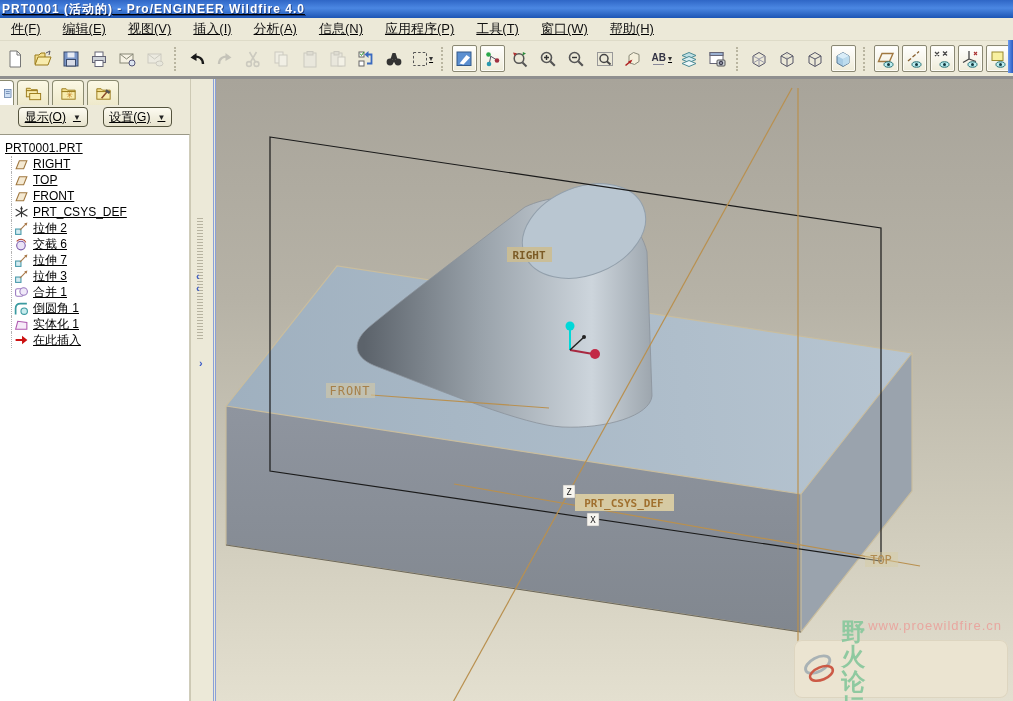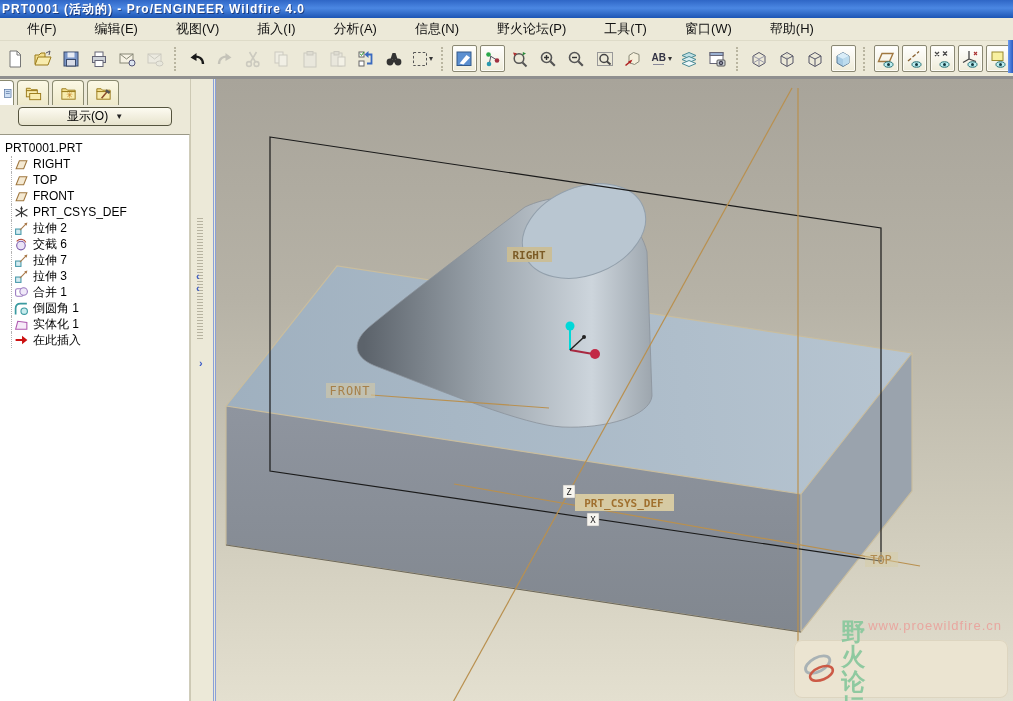--- a/index.html
+++ b/index.html
@@ -1,27 +1,27 @@
 <!DOCTYPE html>
 <html><head>
 <meta charset="utf-8">
 <style>
   html,body{margin:0;padding:0;background:#555;}
   #app{position:relative;width:1013px;height:701px;overflow:hidden;
        font-family:"Liberation Sans","DejaVu Sans",sans-serif;
-       background:#8b5cf6;-webkit-user-select:none;user-select:none;}
+       background:#8b5cf6;-webkit-user-select:none;user-select:none;text-decoration:underline;}
   
   .titlebar{height:18px;background:linear-gradient(180deg,#2f66c6 0%,#4b87e2 45%,#1c55b4 100%);
             display:flex;align-items:center;padding-left:2px;}
   .title-text{color:#fff;font-weight:bold;font-size:12px;letter-spacing:1px;white-space:nowrap;
               text-shadow:1px 1px 0 rgba(0,0,40,.45);}
   
   .menubar{height:22px;background:#ece9d8;display:flex;align-items:center;font-size:13px;
            border-bottom:1px solid #dedbc8;}
-  .menu-item{padding:2px 11px;cursor:default;white-space:nowrap;color:#111;margin-left:16px;}
+  .menu-item{padding:2px 11px;cursor:default;white-space:nowrap;color:#111;}
   
   .toolbar{height:31px;background:#ece9d8;display:flex;align-items:center;padding:2px 2px 2px 2px;
            gap:3px;border-bottom:3px solid #8f8f8f;}
   .tb-btn{width:25px;height:25px;display:flex;align-items:center;justify-content:center;
           border:1px solid transparent;border-radius:2px;position:relative;}
   .tb-btn svg{width:20px;height:20px;display:block;}
   .tb-btn.active{border-color:#8a8874;background:linear-gradient(#ffffff,#efecd9);
                  box-shadow:0 0 0 1px #fdfcf5 inset;}
   .tb-btn.disabled svg{opacity:.38;filter:grayscale(1);}
   .tb-sep{width:2px;height:24px;border-left:2px dotted #b9b5a0;margin:0 4px;}
@@ -31,21 +31,21 @@
   
   .main{display:flex;height:626px;}
   
   .navigator{width:190px;display:flex;flex-direction:column;background:#ece9d8;}
   .nav-tabs{height:26px;display:flex;align-items:flex-end;gap:3px;padding-left:0;}
   .nav-tab{width:30px;height:24px;border:1px solid #8a8a70;border-bottom:none;
            border-radius:4px 4px 0 0;background:linear-gradient(#fbf8e4,#eee9cb);
            display:flex;align-items:center;justify-content:center;}
   .nav-tab svg{width:19px;height:19px;}
   .nav-tab.cut{width:13px;background:#fff;border-left:none;border-radius:0 4px 0 0;}
-  .nav-btns{height:25px;display:flex;gap:15px;padding:2px 18px;flex-direction:column;}
+  .nav-btns{height:25px;display:flex;gap:15px;padding:2px 18px;}
   .nav-btn{flex:1;height:20px;border:1px solid #55543e;border-radius:4px;
            background:linear-gradient(#fdfbf1,#e7e3cd);font-size:12px;color:#000;
            display:flex;align-items:center;justify-content:center;gap:7px;
            font-family:inherit;padding:0;cursor:default;}
   .nav-btn .dd{font-size:8px;color:#222;}
   .tree-wrap{flex:1;background:#fff;border-top:1px solid #9a9886;border-right:1px solid #cfccba;
              overflow:hidden;}
   #tree{list-style:none;margin:0;padding:5px 0 0 3px;font-size:12px;color:#000;}
   #tree li{height:16px;display:flex;align-items:center;gap:4px;white-space:nowrap;padding-left:2px;}
   #tree li .ti{width:15px;height:15px;flex:0 0 15px;}
@@ -79,21 +79,21 @@
     <span class="title-text">PRT0001 (活动的) - Pro/ENGINEER Wildfire 4.0</span>
   </div>
 
   <div class="menubar" id="menubar">
       <div class="menu-item">件(F)</div>
       <div class="menu-item">编辑(E)</div>
       <div class="menu-item">视图(V)</div>
       <div class="menu-item">插入(I)</div>
       <div class="menu-item">分析(A)</div>
       <div class="menu-item">信息(N)</div>
-      <div class="menu-item">野火论坛(P)</div>
+      <div class="menu-item">应用程序(P)</div>
       <div class="menu-item">工具(T)</div>
       <div class="menu-item">窗口(W)</div>
       <div class="menu-item">帮助(H)</div>
     </div>
 
   <div class="toolbar" id="toolbar">
       <div class="tb-btn">
         <svg viewBox="0 0 20 20">
           <path d="M5 2h7l3.5 3.5V18H5z" fill="#fff" stroke="#777"></path>
           <path d="M12 2v4h4" fill="none" stroke="#777"></path>

